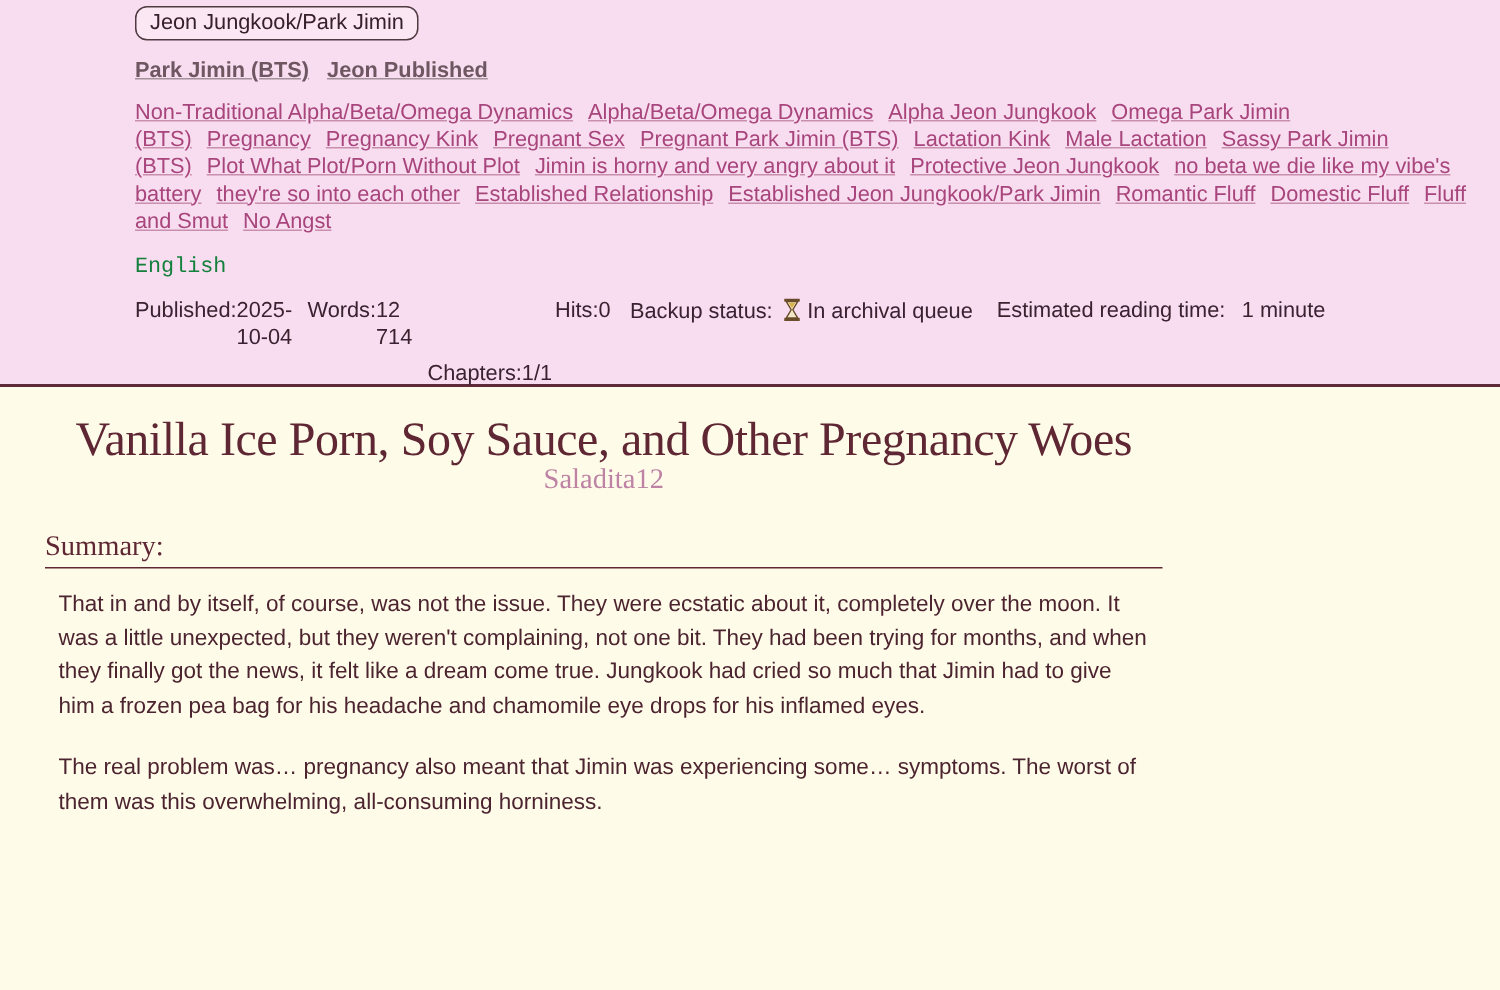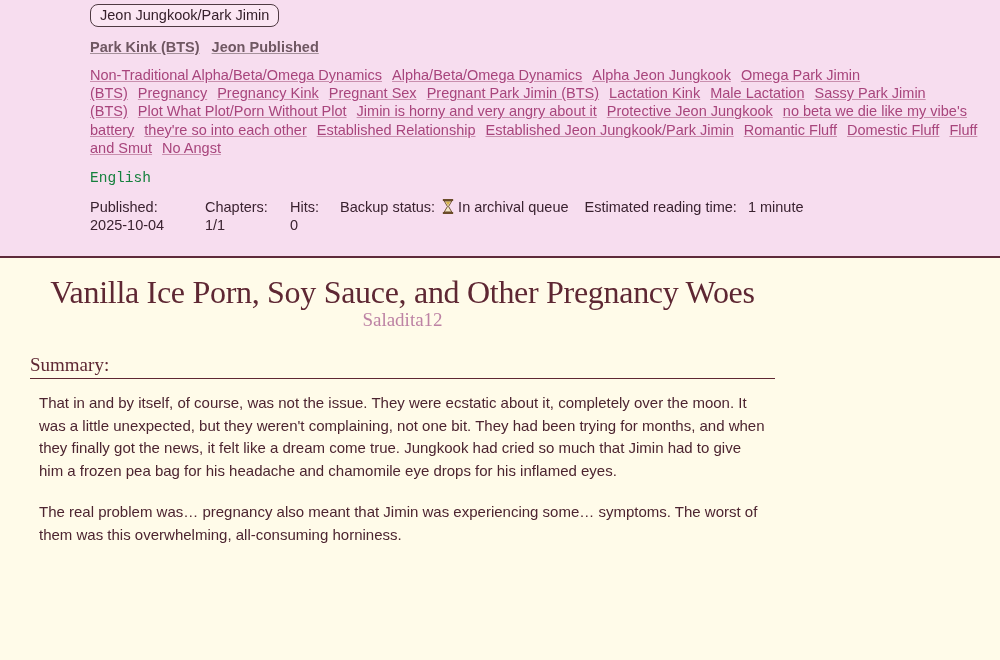--- a/index.html
+++ b/index.html
@@ -51,24 +51,24 @@
   }
   .language-line { margin-top: 13px; font-size: 14.5px; color: #15803d; font-family: Liberation Mono, monospace; }
   .stats-row {
     margin-top: 13px;
     display: flex;
     align-items: flex-start;
     font-size: 14.5px;
     line-height: 17.5px;
     color: #3a2230;
   }
-  .stat-col { display: flex; flex-direction: column; }
+  .stat-col { display: flex; flex-direction: row; }
   .stat-col.published { width: 115px; }
   .stat-col.words     { width: 80px; }
-  .stat-col.chapters  { width: 85px; }
+  .stat-col.chapters  { width: 85px; margin-top: 42px; }
   .stat-col.hits      { width: 50px; }
   .stat-inline { white-space: nowrap; }
   .stat-inline .lbl { margin-right: 7px; }
   .backup-group { margin-right: 16px; }
   .hourglass { display: inline-block; vertical-align: -2px; margin-right: 4px; }
 
   
   .work-body { padding: 17px 0 0 30px; }
   .work-title {
     width: 745px;
@@ -112,30 +112,34 @@
   }
   .summary-body p { margin: 0 0 19px 0; }
 </style>
 </head>
 <body>
 
 <div class="meta-header">
 
   <span class="rel-tag-box">Jeon Jungkook/Park Jimin</span>
 
-  <div class="char-tags"><a>Park Kink (BTS)</a><a>Jeon Published</a></div>
+  <div class="char-tags"><a>Park Jimin (BTS)</a><a>Jeon Published</a></div>
 
   <div class="free-tags"><a>Non-Traditional Alpha/Beta/Omega Dynamics</a><a>Alpha/Beta/Omega Dynamics</a><a>Alpha Jeon Jungkook</a><a>Omega Park Jimin (BTS)</a><a>Pregnancy</a><a>Pregnancy Kink</a><a>Pregnant Sex</a><a>Pregnant Park Jimin (BTS)</a><a>Lactation Kink</a><a>Male Lactation</a><a>Sassy Park Jimin (BTS)</a><a>Plot What Plot/Porn Without Plot</a><a>Jimin is horny and very angry about it</a><a>Protective Jeon Jungkook</a><a>no beta we die like my vibe's battery</a><a>they're so into each other</a><a>Established Relationship</a><a>Established Jeon Jungkook/Park Jimin</a><a>Romantic Fluff</a><a>Domestic Fluff</a><a>Fluff and Smut</a><a>No Angst</a></div>
 
   <div class="language-line">English</div>
 
   <div class="stats-row">
     <div class="stat-col published">
       <span class="lbl">Published:</span>
       <span class="val">2025-10-04</span>
+    </div>
+    <div class="stat-col words">
+      <span class="lbl">Words:</span>
+      <span class="val">12 714</span>
     </div>
     <div class="stat-col chapters">
       <span class="lbl">Chapters:</span>
       <span class="val">1/1</span>
     </div>
     <div class="stat-col hits">
       <span class="lbl">Hits:</span>
       <span class="val">0</span>
     </div>
     <div class="stat-inline backup-group">

